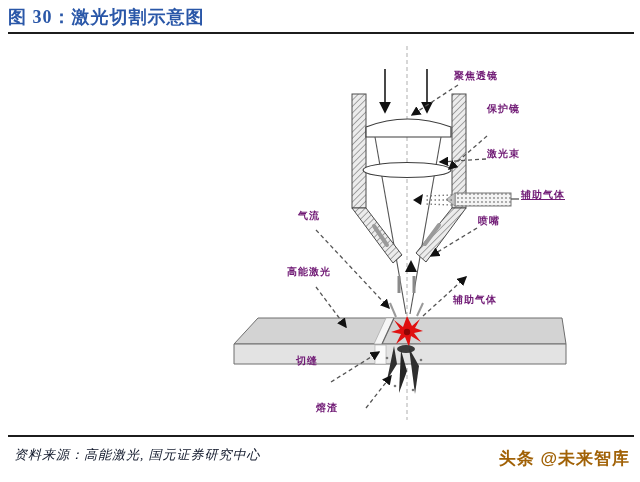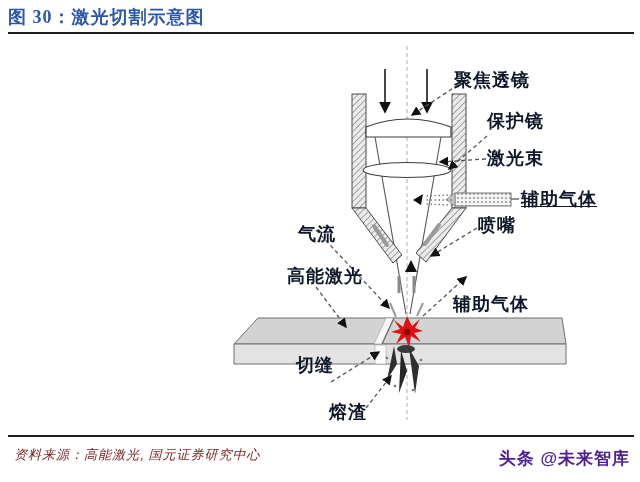--- a/index.html
+++ b/index.html
@@ -4,26 +4,26 @@
 <style>
   html,body{margin:0;padding:0;background:#fff;}
   .page{position:relative;width:640px;height:482px;background:#ffffff;overflow:hidden;
         font-family:"Liberation Sans",sans-serif;}
   .fig-title{position:absolute;left:8px;top:5px;font-size:18px;font-weight:700;
              color:#2a57a8;letter-spacing:1px;font-family:"Liberation Serif",serif;}
   .rule{position:absolute;left:8px;width:626px;height:2px;background:#1c1c1c;}
   .rule-top{top:32px;}
   .rule-bottom{top:435px;}
   .diagram-svg{position:absolute;left:0;top:0;width:640px;height:482px;}
-  .dlabel{position:absolute;font-size:18px;font-weight:700;color:#0f172a;
+  .dlabel{position:absolute;font-size:10px;font-weight:700;color:#701a75;
           white-space:nowrap;letter-spacing:1px;line-height:1;}
   .src-line{position:absolute;left:14px;top:446px;font-size:13px;font-style:italic;
-            color:#7f1d1d;font-family:"Liberation Serif",serif;letter-spacing:1px;}
+            color:#0f172a;font-family:"Liberation Serif",serif;letter-spacing:1px;}
   .watermark{position:absolute;right:10px;top:447px;font-size:17px;font-weight:700;
-             color:#4c1d95;letter-spacing:1px;}
+             color:#a16207;letter-spacing:1px;}
 </style>
 </head>
 <body>
 
 <div class="page">
 
   <div class="fig-title">图 30：激光切割示意图</div>
   <div class="rule rule-top"></div>
 
   <svg class="diagram-svg" viewBox="0 0 640 482" xmlns="http://www.w3.org/2000/svg">
@@ -101,27 +101,27 @@
     <line x1="519" y1="199" x2="511" y2="199" stroke="#555" stroke-width="1.3"></line>
     <line x1="477" y1="228" x2="431" y2="256" stroke="#555" stroke-width="1.3" stroke-dasharray="4 3" marker-end="url(#ah)"></line>
     <line x1="316" y1="230" x2="389" y2="308" stroke="#555" stroke-width="1.3" stroke-dasharray="4 3" marker-end="url(#ah)"></line>
     <line x1="316" y1="287" x2="346" y2="327" stroke="#555" stroke-width="1.3" stroke-dasharray="4 3" marker-end="url(#ah)"></line>
     <line x1="423" y1="316" x2="466" y2="277" stroke="#555" stroke-width="1.3" stroke-dasharray="4 3" marker-end="url(#ah)"></line>
     <line x1="331" y1="382" x2="379" y2="352" stroke="#555" stroke-width="1.3" stroke-dasharray="4 3" marker-end="url(#ah)"></line>
     <line x1="366" y1="408" x2="391" y2="376" stroke="#555" stroke-width="1.3" stroke-dasharray="4 3" marker-end="url(#ah)"></line>
   </svg>
 
   <div class="dlabel" style="left:454px;top:71px;">聚焦透镜</div>
-  <div class="dlabel" style="left:487px;top:112px;">保护镜</div>
+  <div class="dlabel" style="left:487px;top:104px;">保护镜</div>
   <div class="dlabel" style="left:487px;top:149px;">激光束</div>
   <div class="dlabel" style="left:521px;top:190px;text-decoration:underline;">辅助气体</div>
   <div class="dlabel" style="left:478px;top:216px;">喷嘴</div>
-  <div class="dlabel" style="left:298px;top:225px;">气流</div>
+  <div class="dlabel" style="left:298px;top:211px;">气流</div>
   <div class="dlabel" style="left:287px;top:267px;">高能激光</div>
   <div class="dlabel" style="left:453px;top:295px;">辅助气体</div>
   <div class="dlabel" style="left:296px;top:356px;">切缝</div>
-  <div class="dlabel" style="left:329px;top:403px;">熔渣</div>
+  <div class="dlabel" style="left:316px;top:403px;">熔渣</div>
 
   <div class="rule rule-bottom"></div>
   <div class="src-line">资料来源：高能激光, 国元证券研究中心</div>
   <div class="watermark">头条 @未来智库</div>
 
 </div>
 
 </body></html>

